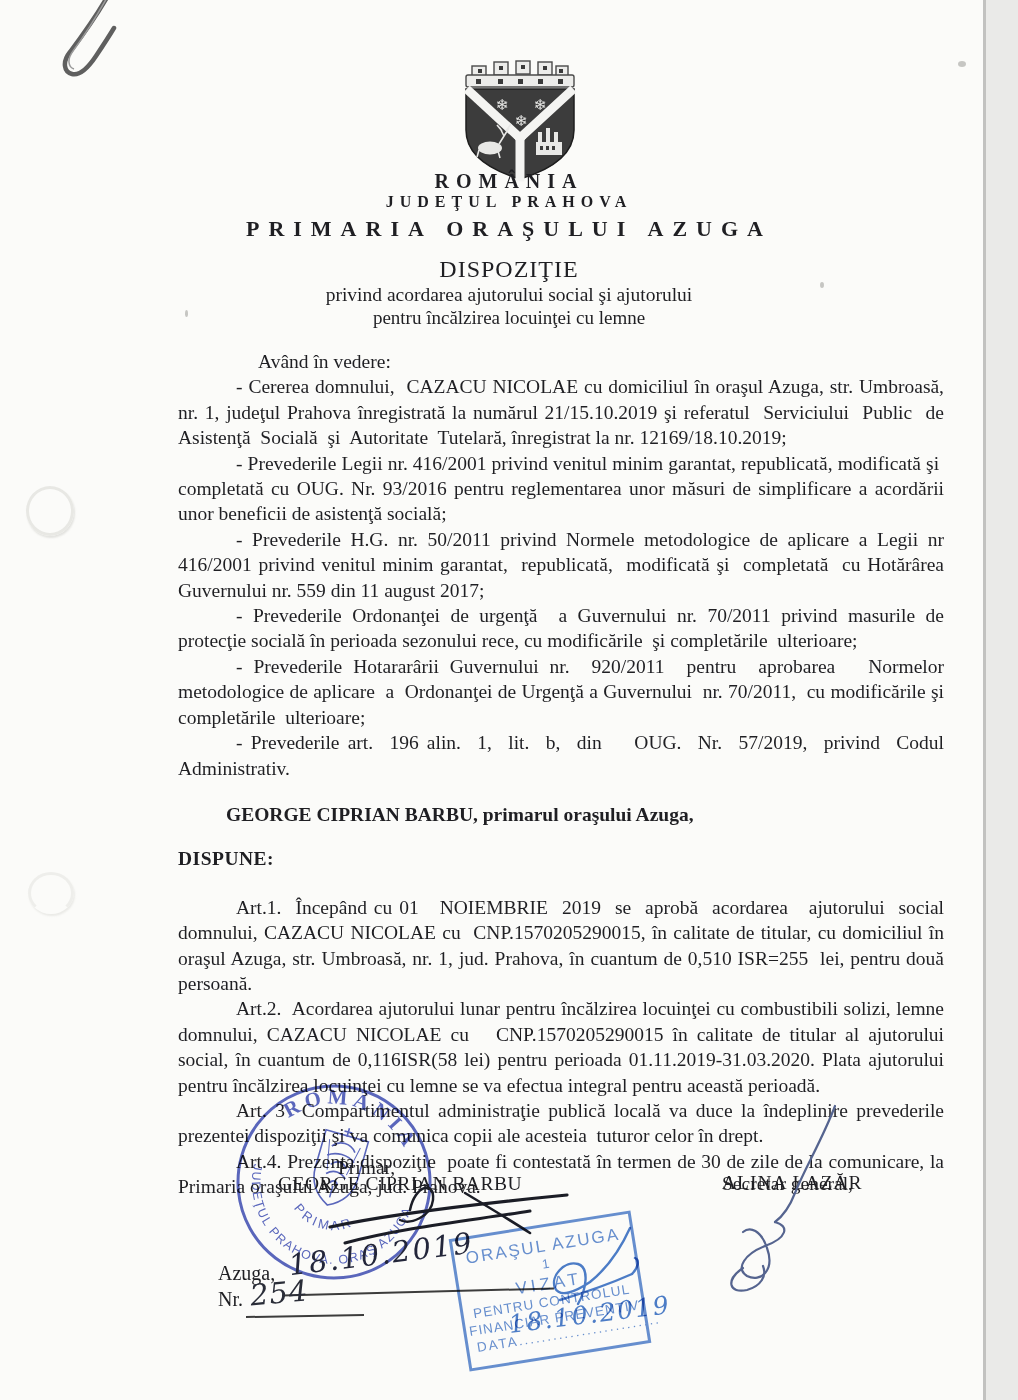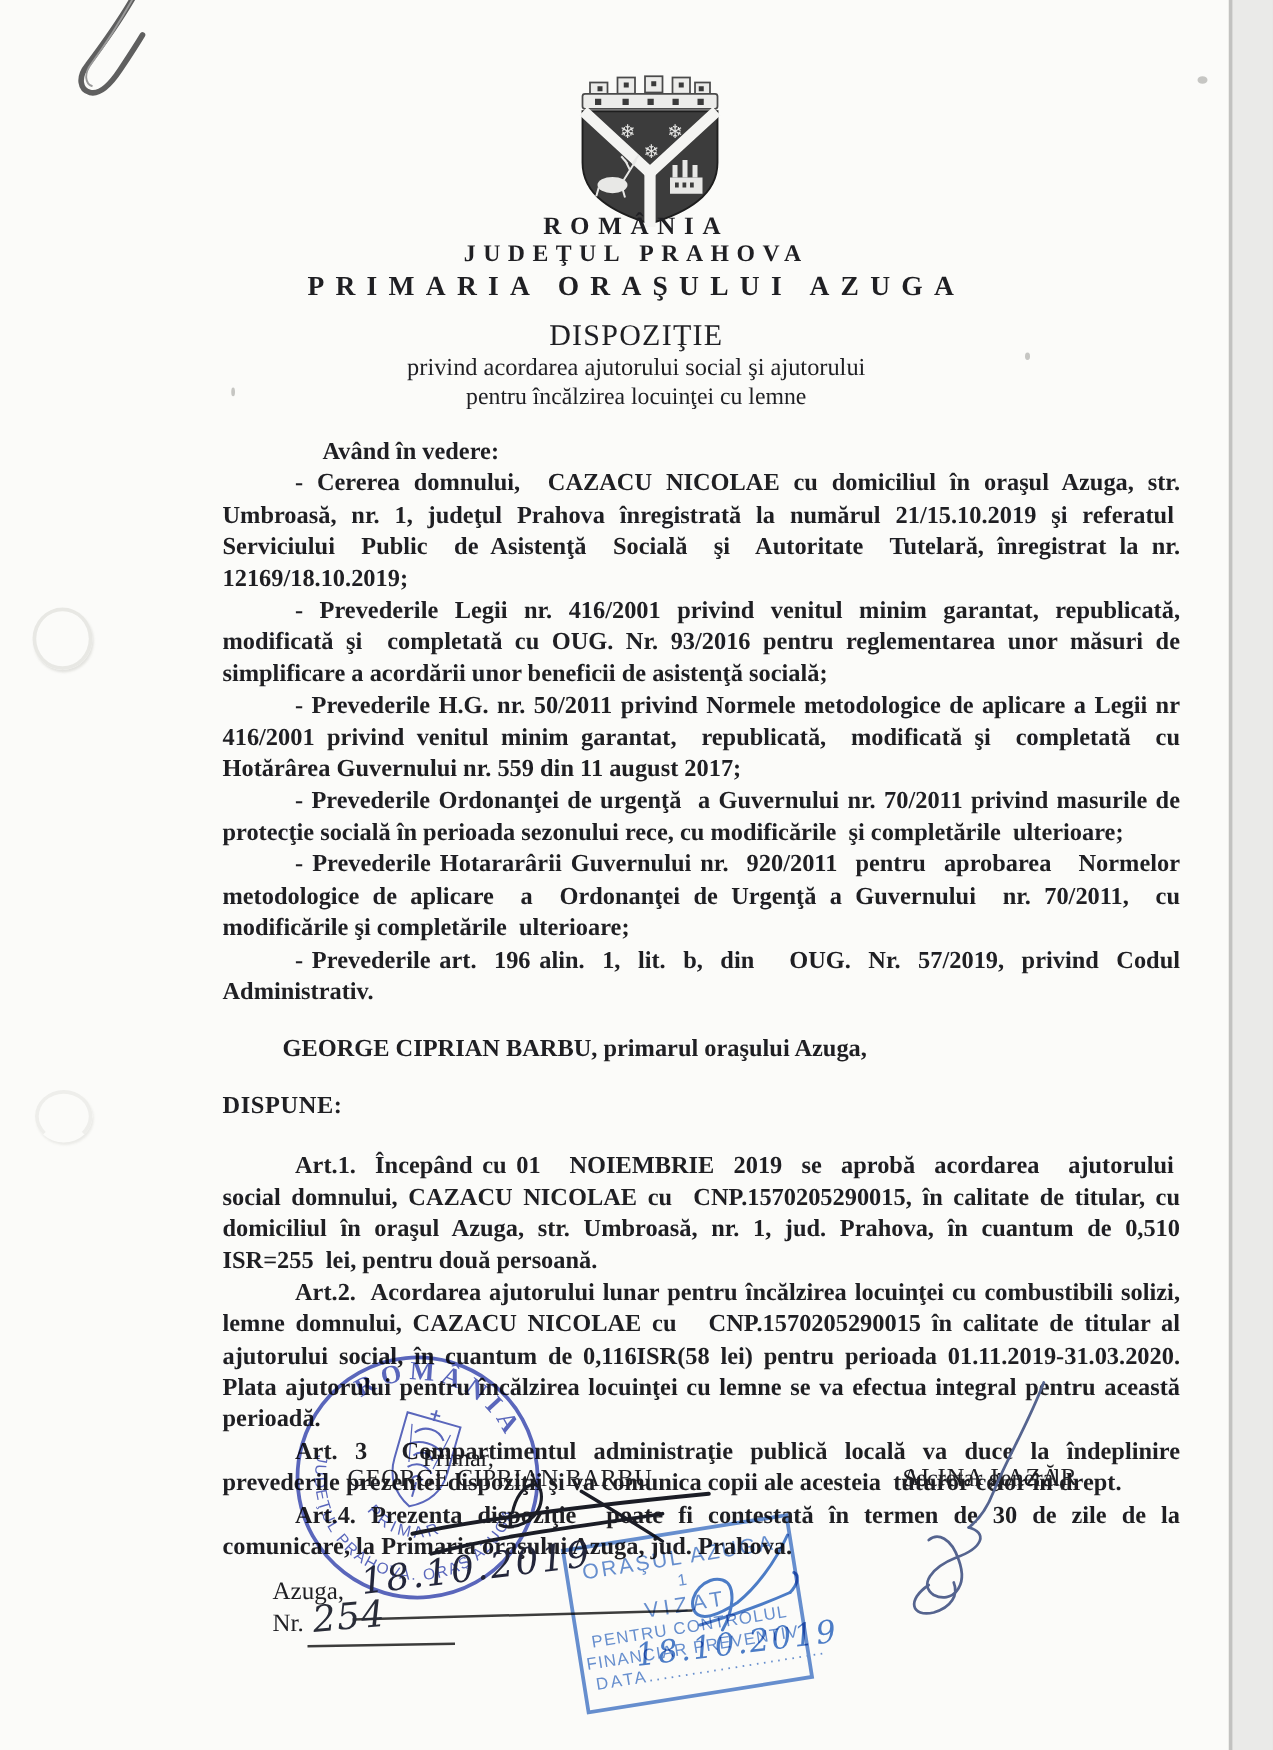--- a/index.html
+++ b/index.html
@@ -7,28 +7,28 @@
         font-family:"Liberation Serif","DejaVu Serif",serif;color:#1f1f23;}
   .abs{position:absolute;}
   
   .scan-strip{left:986px;top:0;width:32px;height:1400px;background:#eaeae8;}
   .scan-line{left:983px;top:0;width:3px;height:1400px;background:#c2c2c0;}
   .speck{background:#9a9a98;border-radius:50%;opacity:.55;}
   .punch{border:3px solid #e4e4e0;border-radius:50%;box-shadow:1px 2px 2px #ddddd9;}
   
   .hdr{left:0;top:0;width:1018px;text-align:center;}
   .h-country{top:170px;font-size:20px;font-weight:bold;letter-spacing:7px;}
-  .h-county{top:193px;font-size:19px;font-weight:bold;letter-spacing:6px;}
+  .h-county{top:193px;font-size:16px;font-weight:bold;letter-spacing:6px;}
   .h-inst{top:216px;font-size:22px;font-weight:bold;letter-spacing:9px;}
   .h-title{top:256px;font-size:24px;letter-spacing:1px;}
   .h-sub1{top:284px;font-size:19.5px;}
   .h-sub2{top:307px;font-size:19px;}
   
   .doc-body{left:178px;top:349px;width:766px;font-size:19.5px;line-height:25.4px;text-align:justify;}
-  .doc-body p{margin:0;font-weight:bold;}
+  .doc-body p{margin:0;}
   p.intro{text-indent:80px;}
   p.para{text-indent:58px;}
   p.issuer{margin-top:21px;margin-left:48px;font-weight:bold;text-align:left;}
   p.dispune{margin-top:19px;text-align:left;font-weight:bold;letter-spacing:.5px;}
   p.art1{margin-top:23px;}
   
   .sig{font-size:19.5px;}
   .stamp-multiply{mix-blend-mode:multiply;}
   .hand{font-family:"DejaVu Serif",serif;font-style:italic;}
   .hw-date{left:288px;top:1237px;font-size:29px;color:#23263a;transform:rotate(-7deg);letter-spacing:2px;}

